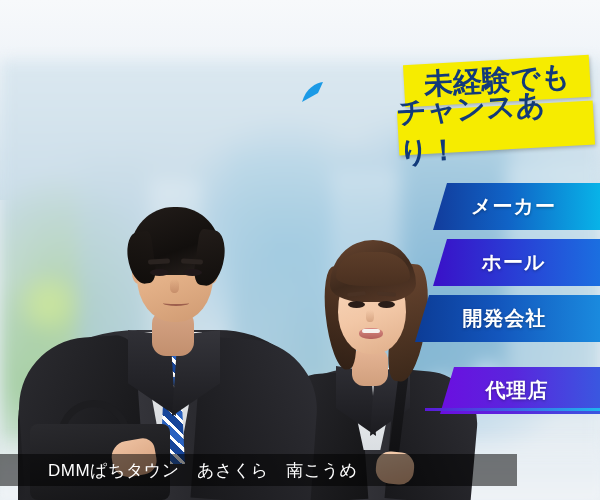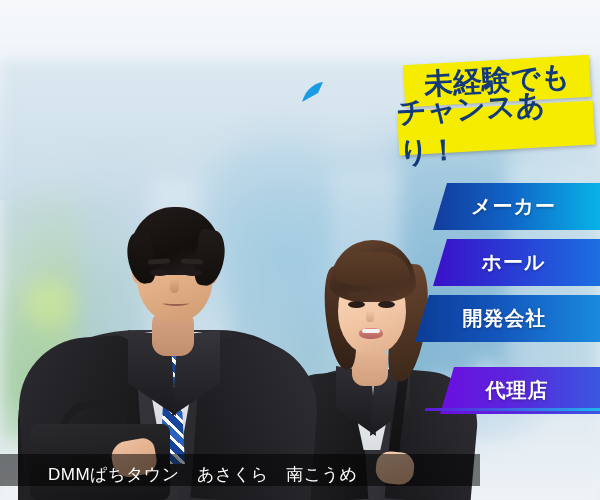--- a/index.html
+++ b/index.html
@@ -219,23 +219,23 @@
   .cb3 { top:351px; width:160px; background:linear-gradient(90deg,#6b0fe0 0%,#5a25dd 45%,#3a57e0 100%);margin-top:16px; }
   .cb4 { top:425px; width:185px; background:linear-gradient(90deg,#0b58d8 0%,#1080e4 45%,#0fc0f2 100%); }
   .divider-line {
     position:absolute; right:0; width:175px; height:3px;
     background:linear-gradient(90deg,#5b18d8,#1fb6ef);
   }
   .dl1 { top:408px; }
 
   
   .credit-bar {
-    position:absolute; left:0; bottom:14px; width:480px; height:32px;
+    position:absolute; left:0; bottom:14px; width:517px; height:32px;
     background:rgba(0,0,0,.52);
-    display:flex; align-items:flex-end;
+    display:flex; align-items:center;
   }
   .credit-text {
     color:#fff; font-size:17px; padding-left:48px; white-space:pre;
     letter-spacing:.5px;
   }
 </style>
 </head>
 <body>
 
 <div id="banner">

